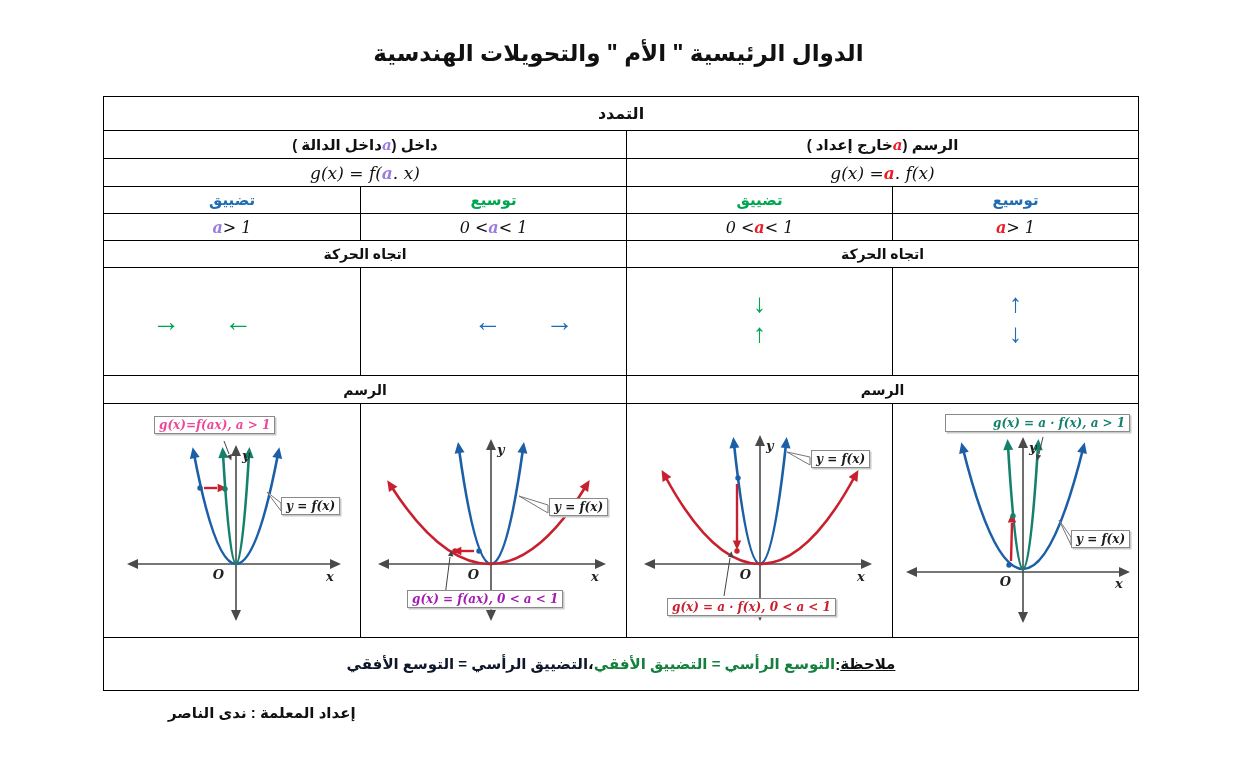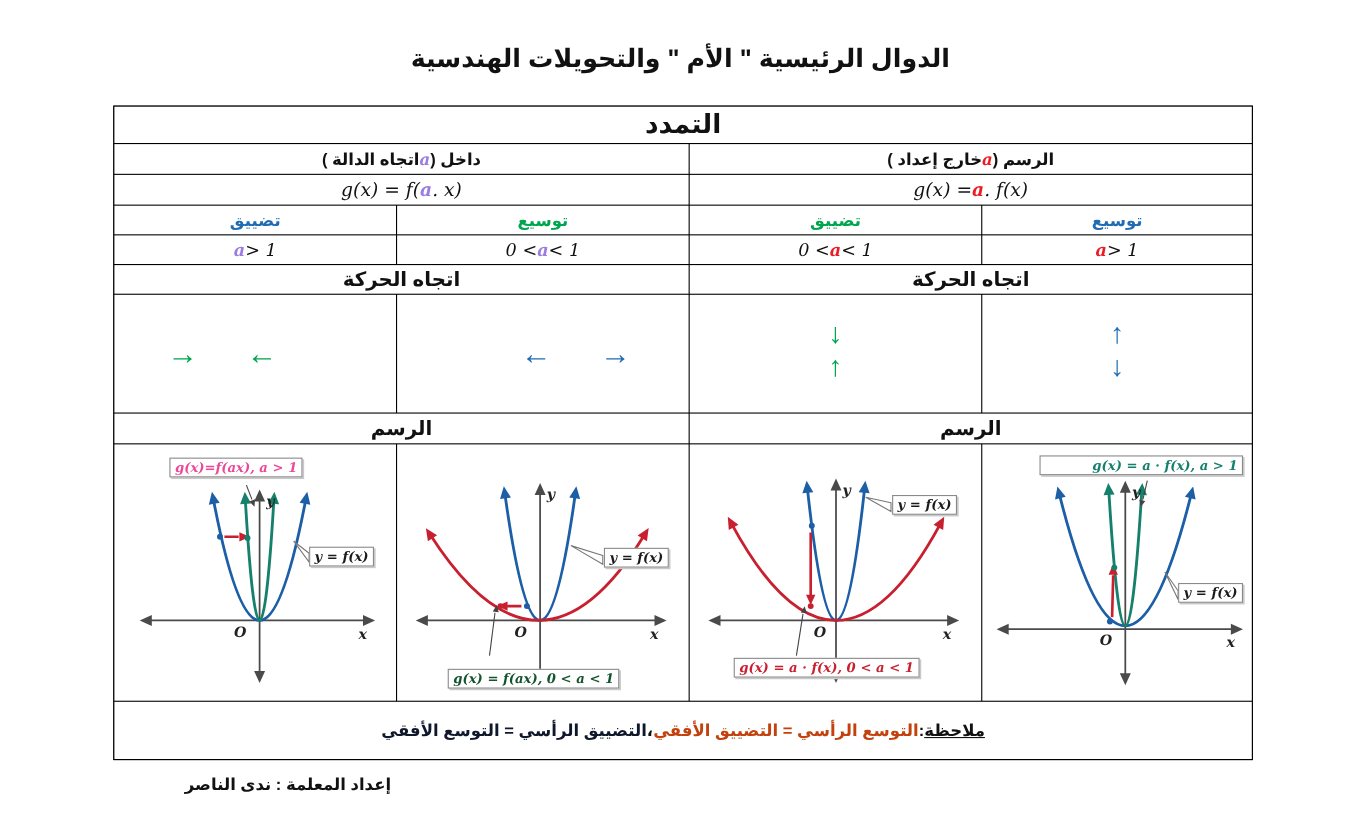--- a/index.html
+++ b/index.html
@@ -17,28 +17,28 @@
     display:grid;
     grid-template-columns:256px 265px 265px 245px;
     grid-template-rows:33px 27px 27px 26px 26px 26px 107px 27px 233px 52px;
     gap:1px;background:#000;border:1px solid #000;
   }
   .cell{
     background:#fff;display:flex;align-items:center;justify-content:center;
     overflow:hidden;
   }
   .ar{direction:rtl;font-weight:bold;}
-  .t-head{font-size:24px;}
+  .t-head{font-size:16px;}
   .sub-head{font-size:15px;}
   .kind{font-size:15px;}
   .math{font-family:"DejaVu Serif","Liberation Serif",serif;font-style:italic;direction:ltr;}
   .formula{font-size:17px;}
   .cond{font-size:16px;}
   .math .avar{font-weight:bold;}
-  .dir-label,.draw-label{font-size:18px;}
+  .dir-label,.draw-label{font-size:14px;}
   .arrowcell{font-weight:bold;}
   .h-arrows{font-size:28px;letter-spacing:0;display:flex;gap:44px;}
   .v-arrows{font-size:26px;display:flex;flex-direction:column;gap:4px;line-height:1;align-items:center;transform:translateY(-4px);}
   .shift-left{transform:translateX(-30px);}
   .shift-right{transform:translateX(30px);}
   .graphcell{position:relative;}
   .graphcell svg{position:absolute;left:0;top:0;}
   .glabel{
     position:absolute;background:#fff;border:1px solid #8a8a8a;
     box-shadow:1.5px 1.5px 0 #c9c9c9;padding:1px 4px;white-space:nowrap;
@@ -61,21 +61,21 @@
 
 <div class="title">الدوال الرئيسية " الأم " والتحويلات الهندسية</div>
 
 <div class="sheet">
 
   <div class="cell ar t-head" style="grid-area:1/1/2/5">التمدد</div>
 
   <div class="cell ar sub-head" style="grid-area:2/1/3/3">
     <span>داخل ( </span>
       <span class="math avar" style="color: rgb(155, 125, 226);">a</span>
-      <span> اتجاه الدالة )</span>
+      <span> داخل الدالة )</span>
   </div>
   <div class="cell ar sub-head" style="grid-area:2/3/3/5">
     <span>الرسم (</span>
       <span class="math avar" style="color: rgb(236, 28, 36);">a</span>
       <span> خارج  إعداد )</span>
   </div>
 
   <div class="cell math formula" style="grid-area:3/1/4/3">
     <span>g(x) = f(</span>
       <span class="avar" style="color: rgb(155, 125, 226);">a</span>
@@ -192,21 +192,21 @@
       <path d="M0,-7 L-5,4 L5,4 Z" fill="#444" transform="translate(90,150) rotate(8) scale(0.55)"></path>
       <line x1="113" y1="147" x2="100" y2="147" stroke="#c8202f" stroke-width="2.4"></line>
       <path d="M0,-7 L-5,4 L5,4 Z" fill="#c8202f" transform="translate(97,147) rotate(-90) scale(0.85)"></path>
       <circle cx="118" cy="147" r="2.7" fill="#1d5fa6"></circle>
       <circle cx="94" cy="147" r="2.7" fill="#c8202f"></circle>
       <text class="axtext" x="118" y="175" text-anchor="end">O</text>
       <text class="axtext" x="230" y="177">x</text>
       <text class="axtext" x="136" y="50">y</text>
     </svg>
     <div class="glabel" style="left:188px;top:94px;color:#1a1a1a;">y = f(x)</div>
-    <div class="glabel" style="left: 46px; top: 204px; color: #14532d;">g(x) = f(ax), 0 &lt; a &lt; 1</div>
+    <div class="glabel" style="left: 46px; top: 186px; color: #a21caf;">g(x) = f(ax), 0 &lt; a &lt; 1</div>
   </div>
 
   <div class="cell graphcell" style="grid-area:9/3/10/4">
     <svg width="265" height="233" viewBox="0 0 265 233">
       <line class="axis" x1="24" y1="160" x2="238" y2="160"></line>
       <line class="axis" x1="133" y1="38" x2="133" y2="210"></line>
       <path d="M0,-7 L-5,4 L5,4 Z" fill="#4a4a4a" transform="translate(24,160) rotate(-90)"></path>
       <path d="M0,-7 L-5,4 L5,4 Z" fill="#4a4a4a" transform="translate(238,160) rotate(90)"></path>
       <path d="M0,-7 L-5,4 L5,4 Z" fill="#4a4a4a" transform="translate(133,38)"></path>
       <path d="M0,-7 L-5,4 L5,4 Z" fill="#4a4a4a" transform="translate(133,210) rotate(180)"></path>
@@ -256,20 +256,20 @@
       <text class="axtext" x="222" y="184">x</text>
       <text class="axtext" x="136" y="48">y</text>
     </svg>
     <div class="glabel" style="left: 52px; top: 10px; color: rgb(21, 129, 108); padding-left: 47px;">g(x) = a · f(x), a &gt; 1</div>
     <div class="glabel" style="left:178px;top:126px;color:#1a1a1a;">y = f(x)</div>
   </div>
 
   <div class="cell ar notecell" style="grid-area:10/1/11/5">
     <span class="note-label">ملاحظة</span>
       <span> :  </span>
-      <span style="color: #c2410c;">التوسع الرأسي = التضييق الأفقي</span>
+      <span style="color: #15803d;">التوسع الرأسي = التضييق الأفقي</span>
       <span>  ،  </span>
       <span style="color: #0f172a;">التضييق الرأسي = التوسع الأفقي</span>
   </div>
 
 </div>
 
 <div class="credit">إعداد المعلمة : ندى الناصر</div>
 
 </body></html>

